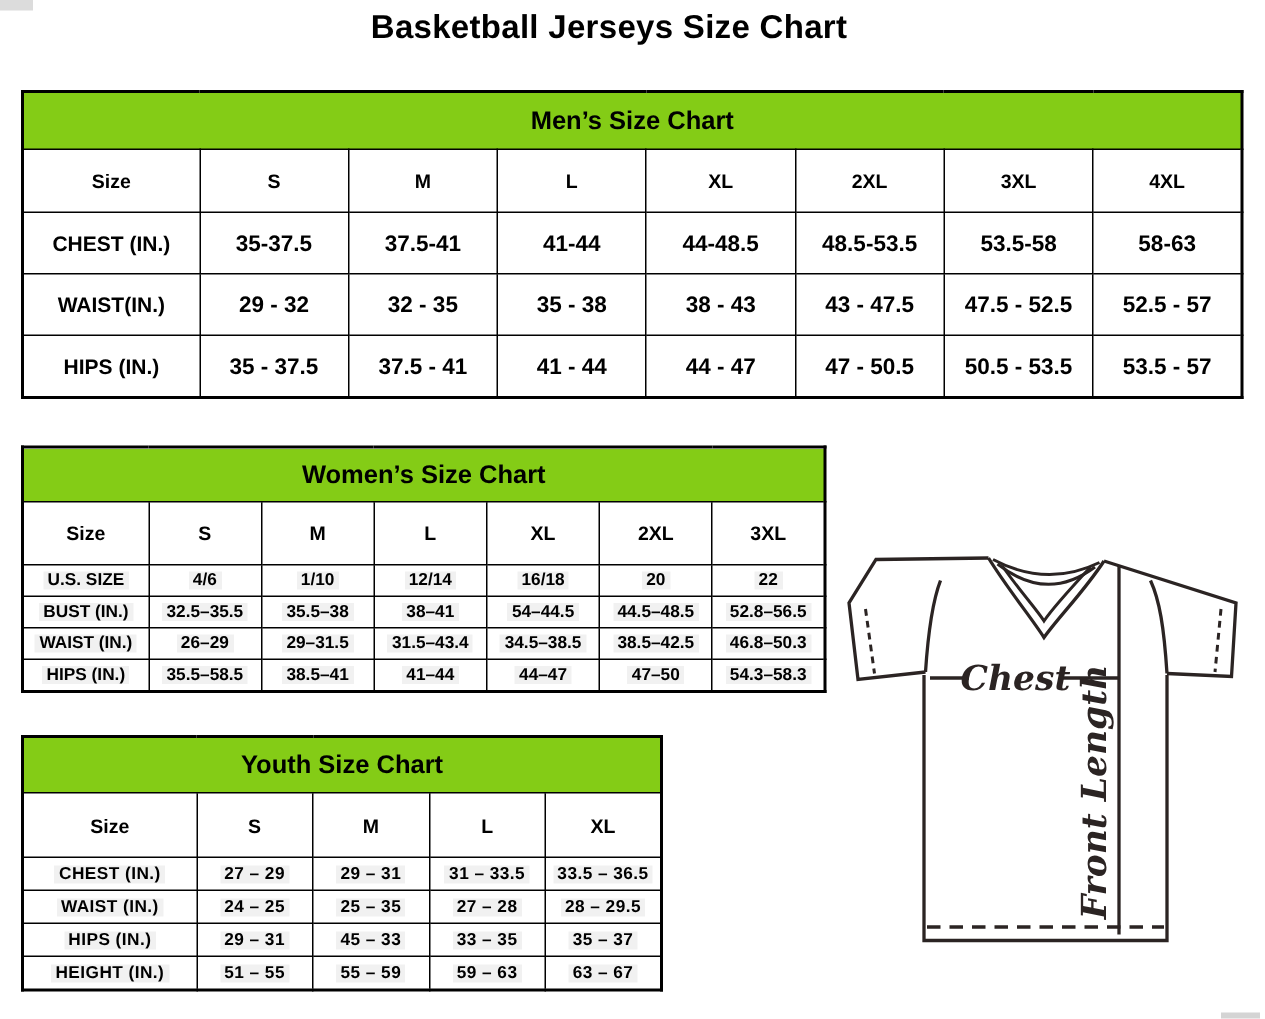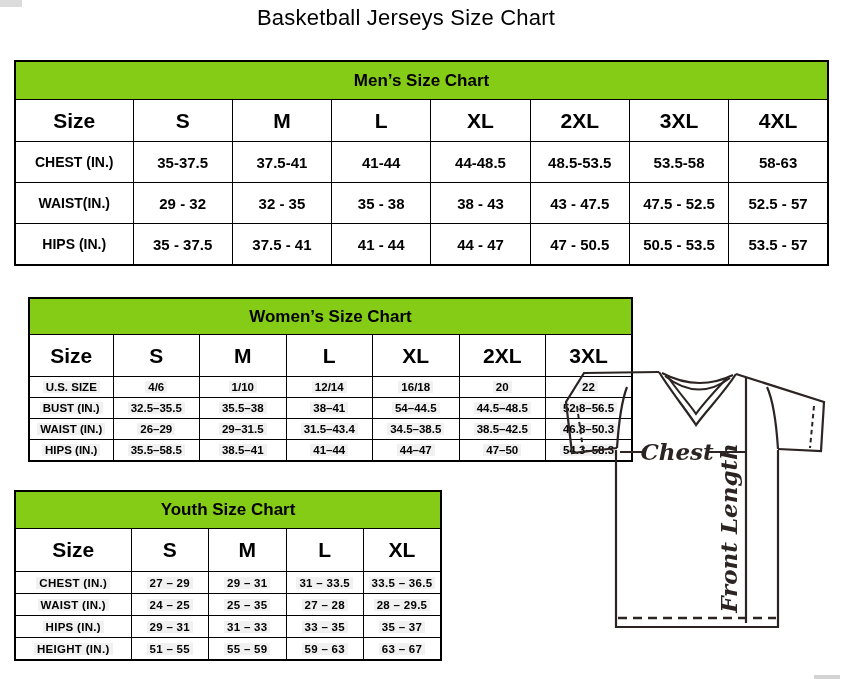--- a/index.html
+++ b/index.html
@@ -2,40 +2,40 @@
 <html><head>
 <meta charset="utf-8">
 <style>
   html,body{margin:0;padding:0;}
   body{
     width:843px;height:679px;background:#ffffff;position:relative;overflow:hidden;
     font-family:"Liberation Sans",sans-serif;color:#000;
   }
   .page-title{
     position:absolute;top:5px;left:0;width:812px;margin:0;
-    text-align:center;font-size:22px;font-weight:normal;letter-spacing:.2px;
+    text-align:center;font-size:22px;font-weight:bold;letter-spacing:.2px;
   }
   table.size-table{
     position:absolute;border-collapse:collapse;table-layout:fixed;
     border:2px solid #000;background:#fff;
   }
   table.size-table td{
     border:1.5px solid #000;text-align:center;vertical-align:middle;
     font-weight:bold;padding:0;overflow:hidden;white-space:nowrap;
   }
   td.title-cell{background:#84cc16;font-size:17px;}
-  .size-row td{font-size:21px;}
+  .size-row td{font-size:13px;}
   
   table.men{left:14px;top:60px;width:815px;}
   .men td.title-cell{height:37px;}
   .men .size-row td{height:41px;}
   .men .data-row td{height:40px;font-size:15px;}
   .men .data-row td.label-cell{font-size:14px;}
   
-  table.women{left:28px;top:297px;width:605px;}
+  table.women{left:14px;top:297px;width:537px;}
   .women td.title-cell{height:35px;}
   .women .size-row td{height:41px;}
   .women .data-row td{height:20px;font-size:11.5px;}
   
   table.youth{left:14px;top:490px;width:428px;}
   .youth td.title-cell{height:36px;}
   .youth .size-row td{height:42px;}
   .youth .data-row td{height:21px;font-size:11.5px;}
   .youth .data-row td{letter-spacing:.3px;}
   
@@ -208,21 +208,21 @@
         <tr class="data-row">
           <td class="label-cell"><span class="hl">WAIST (IN.)</span></td>
           <td class="value-cell"><span class="hl">24 – 25</span></td>
           <td class="value-cell"><span class="hl">25 – 35</span></td>
           <td class="value-cell"><span class="hl">27 – 28</span></td>
           <td class="value-cell"><span class="hl">28 – 29.5</span></td>
         </tr>
         <tr class="data-row">
           <td class="label-cell"><span class="hl">HIPS (IN.)</span></td>
           <td class="value-cell"><span class="hl">29 – 31</span></td>
-          <td class="value-cell"><span class="hl">31 – 33</span></td>
+          <td class="value-cell"><span class="hl">45 – 33</span></td>
           <td class="value-cell"><span class="hl">33 – 35</span></td>
           <td class="value-cell"><span class="hl">35 – 37</span></td>
         </tr>
         <tr class="data-row">
           <td class="label-cell"><span class="hl">HEIGHT (IN.)</span></td>
           <td class="value-cell"><span class="hl">51 – 55</span></td>
           <td class="value-cell"><span class="hl">55 – 59</span></td>
           <td class="value-cell"><span class="hl">59 – 63</span></td>
           <td class="value-cell"><span class="hl">63 – 67</span></td>
         </tr>

